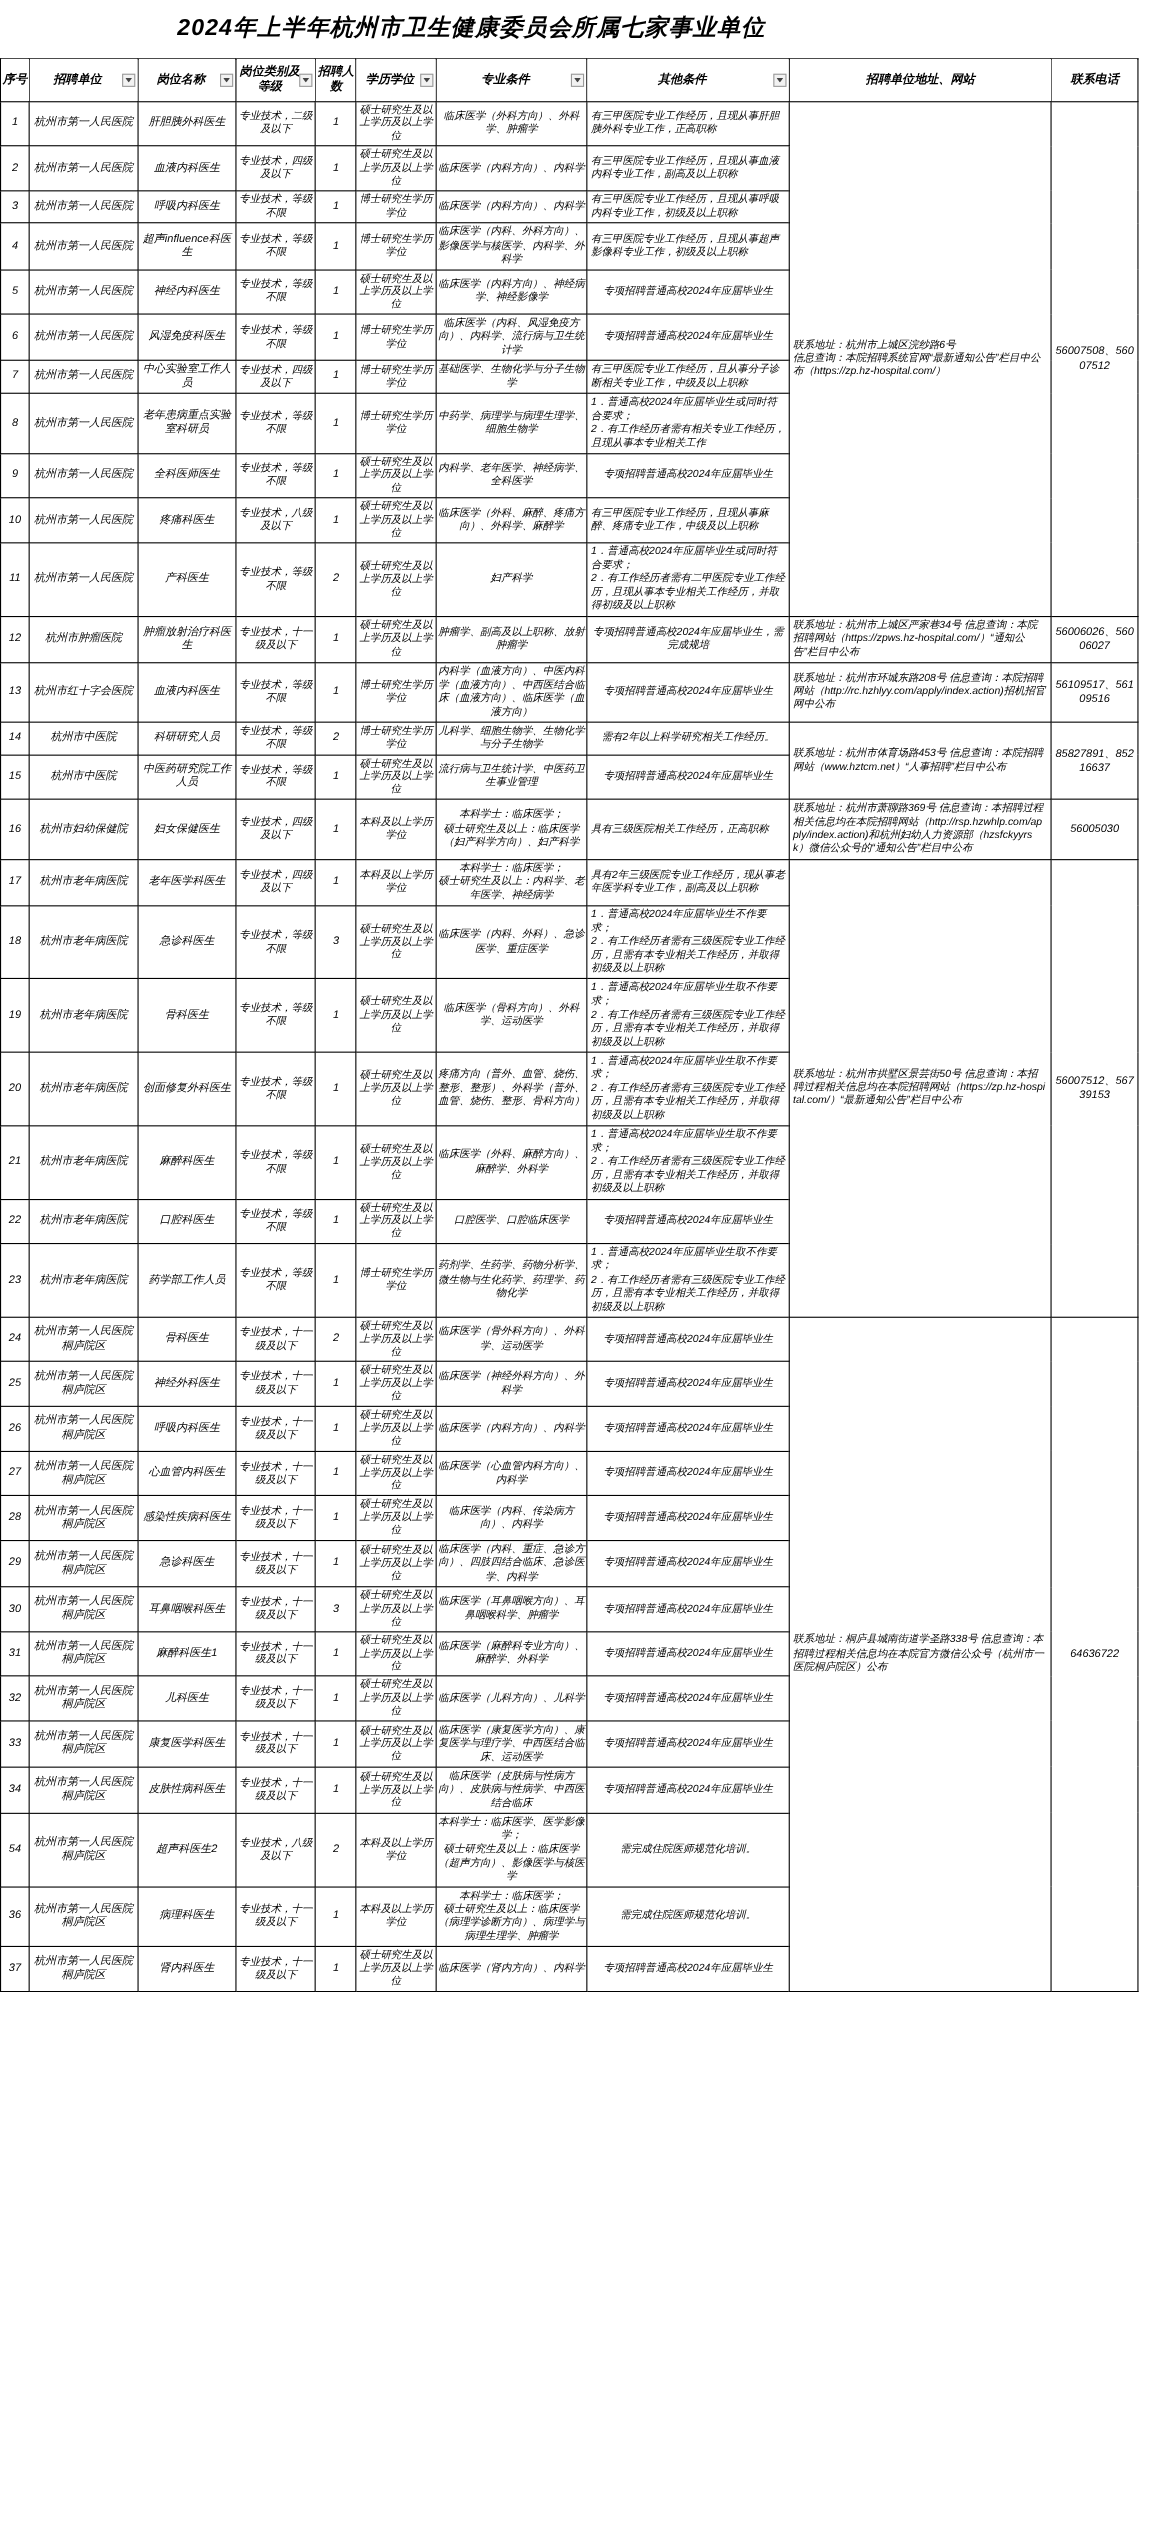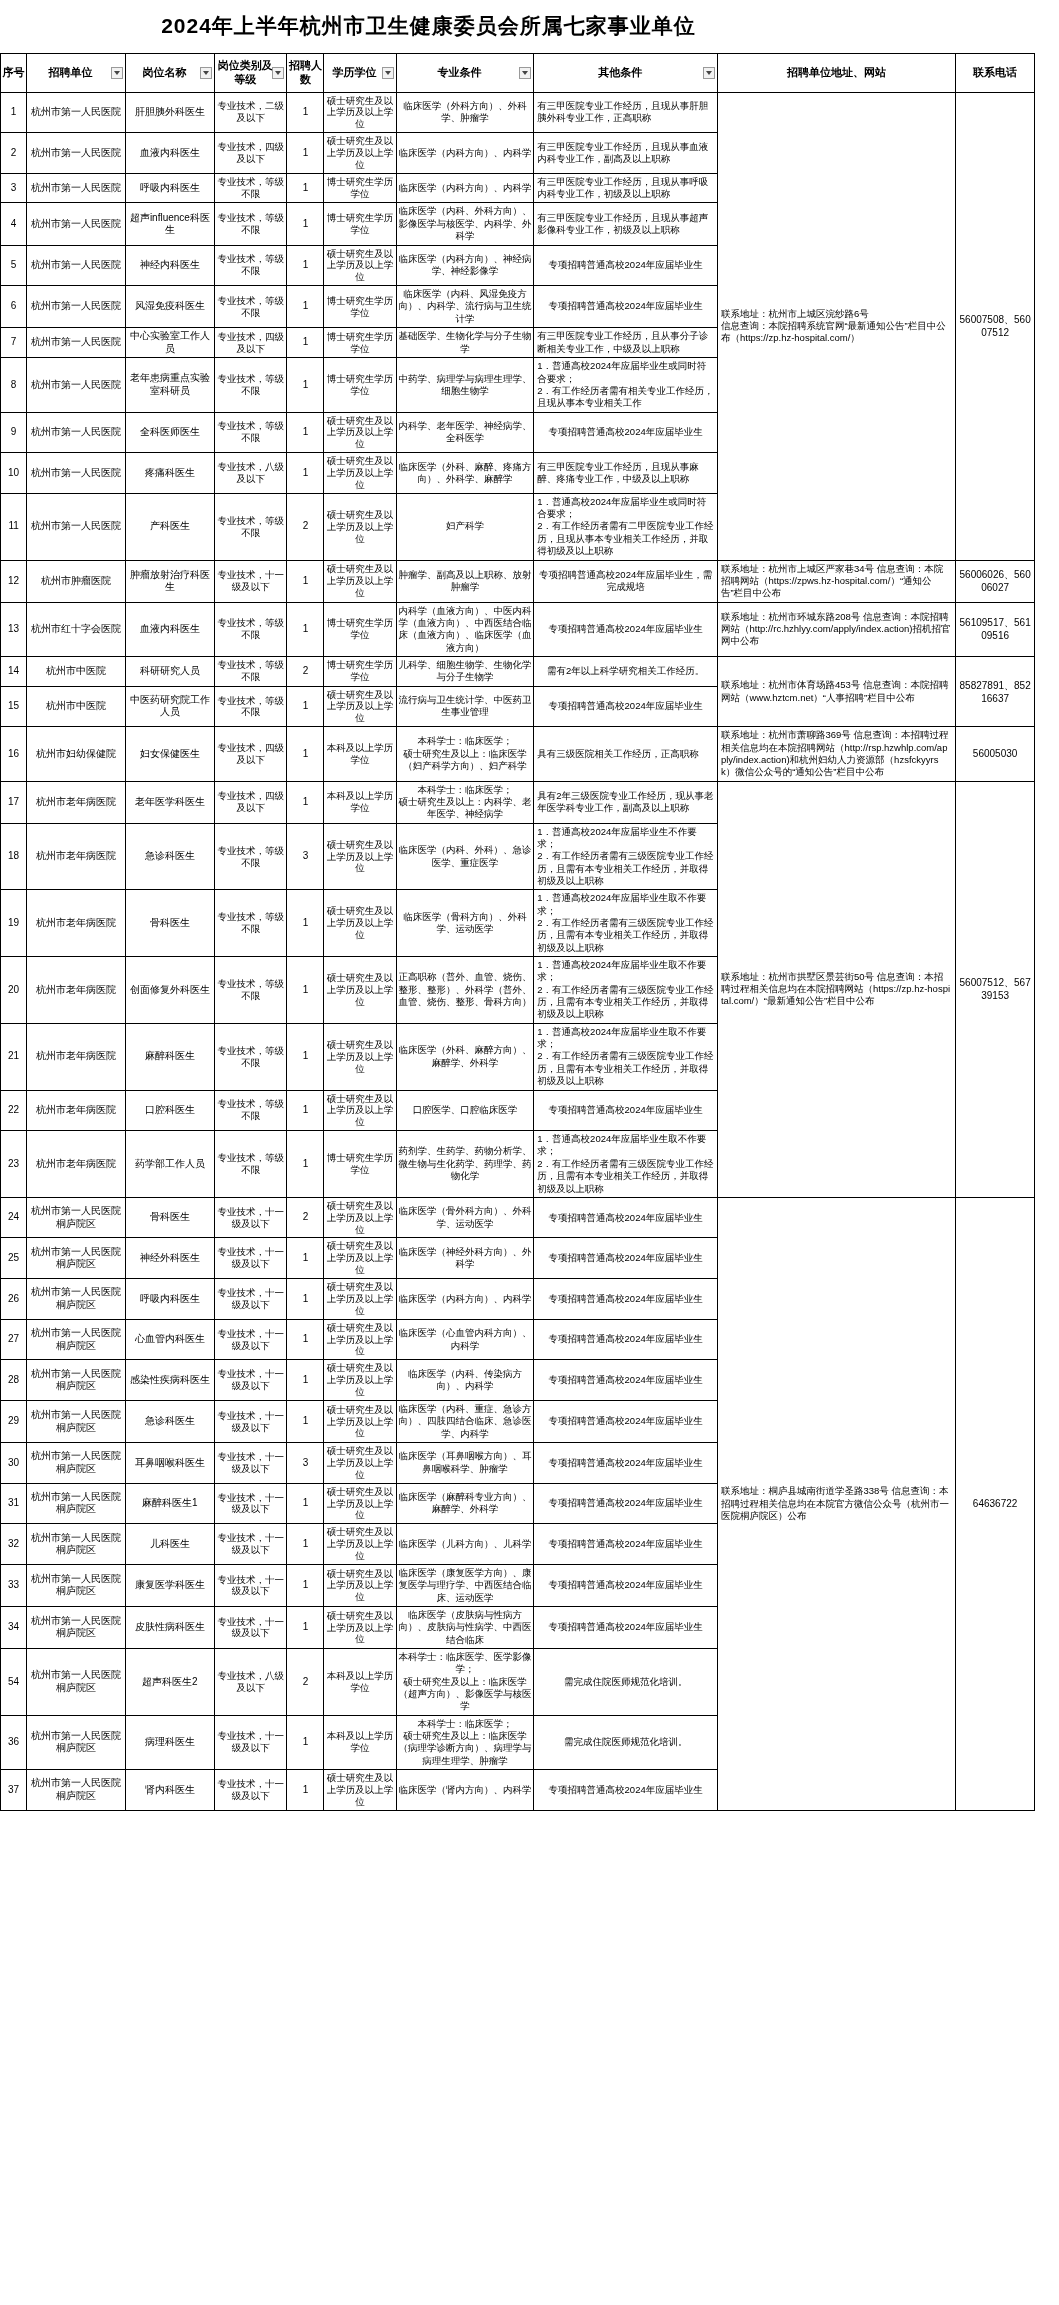--- a/index.html
+++ b/index.html
@@ -1,21 +1,21 @@
 <!DOCTYPE html>
 <html><head>
 <meta charset="utf-8">
 <style>
   html,body{margin:0;padding:0;background:#ffffff;}
   body{
     width:1059px;
     font-family:"Liberation Sans","DejaVu Sans",sans-serif;
     color:#000;
   }
-  .page{width:857px;padding:0;box-sizing:border-box;}
+  .page{width:857px;padding:0;box-sizing:border-box;font-style:italic;}
   .title{
     text-align:center;
     font-size:21px;
     font-weight:bold;
     line-height:1.55;
     padding:10px 0 6px 0;
     letter-spacing:1px;
   }
   .title div{white-space:nowrap;}
   table{
@@ -344,21 +344,21 @@
           <td class="other" style="white-space: pre-line;">1．普通高校2024年应届毕业生取不作要求；
 2．有工作经历者需有三级医院专业工作经历，且需有本专业相关工作经历，并取得初级及以上职称</td>
         </tr>
         <tr>
           <td class="idx">20</td>
           <td class="unit">杭州市老年病医院</td>
           <td class="unit">创面修复外科医生</td>
           <td class="cat">专业技术，等级不限</td>
           <td class="idx">1</td>
           <td class="edu">硕士研究生及以上学历及以上学位</td>
-          <td class="major">正高职称（普外、血管、烧伤、整形、整形）、外科学（普外、血管、烧伤、整形、骨科方向）</td>
+          <td class="major">疼痛方向（普外、血管、烧伤、整形、整形）、外科学（普外、血管、烧伤、整形、骨科方向）</td>
           <td class="other" style="white-space: pre-line;">1．普通高校2024年应届毕业生取不作要求；
 2．有工作经历者需有三级医院专业工作经历，且需有本专业相关工作经历，并取得初级及以上职称</td>
         </tr>
         <tr>
           <td class="idx">21</td>
           <td class="unit">杭州市老年病医院</td>
           <td class="unit">麻醉科医生</td>
           <td class="cat">专业技术，等级不限</td>
           <td class="idx">1</td>
           <td class="edu">硕士研究生及以上学历及以上学位</td>

